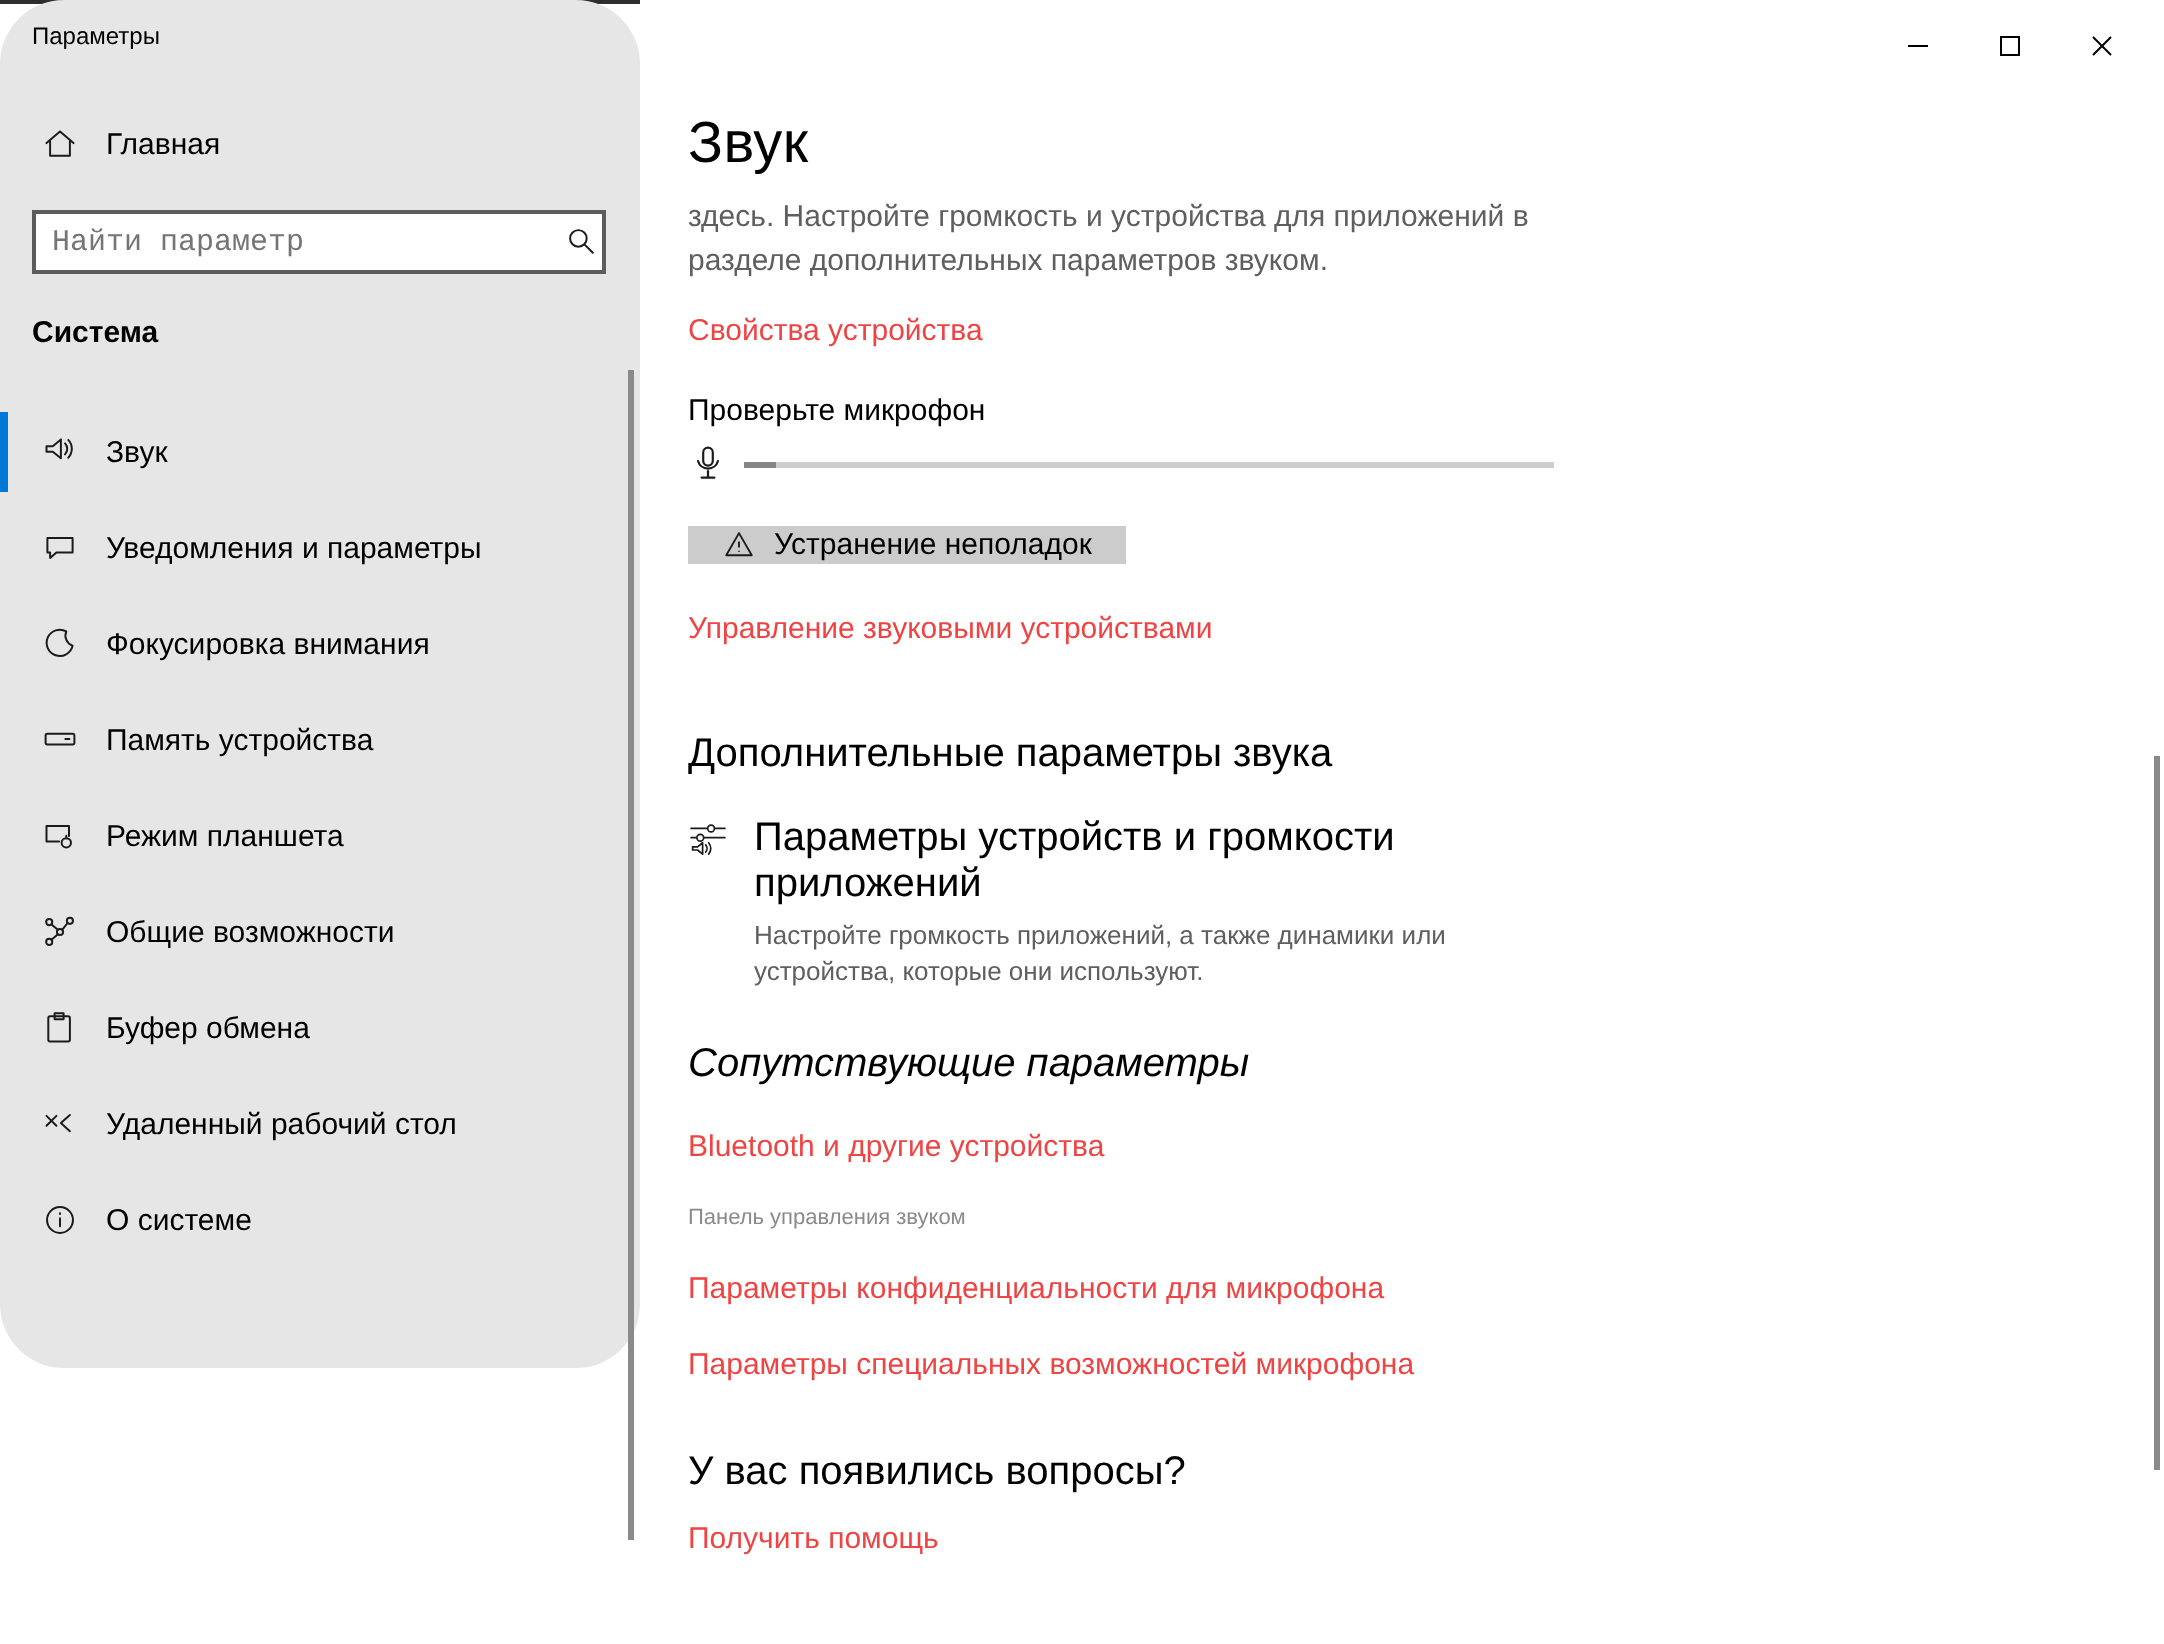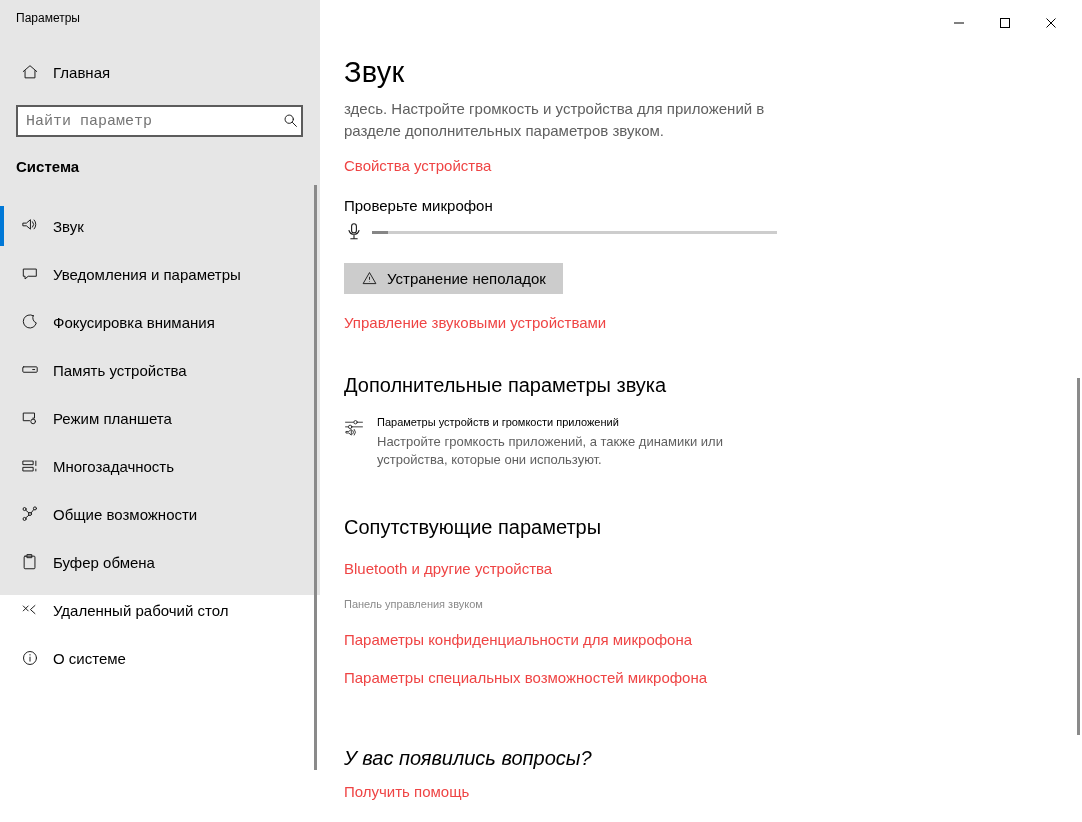--- a/index.html
+++ b/index.html
@@ -2,21 +2,21 @@
 <html><head>
 <meta charset="utf-8">
 <style>
   * { margin:0; padding:0; box-sizing:border-box; }
   html,body { width:1082px; height:822px; }
   body { font-family:"Liberation Sans", sans-serif; background:#fff; color:#000; overflow:hidden; }
   .window { position:relative; width:1082px; height:822px; background:#fff; overflow:hidden; }
   .topstrip { position:absolute; left:0; top:0; width:455px; height:2px; background:#2e2e2e; }
 
   
-  .sidebar { position:absolute; left:0; top:0; width:320px; height:595px; background:#e6e6e6; }
+  .sidebar { position:absolute; left:0; top:0; width:320px; height:684px; background:#e6e6e6;border-radius:32px; }
   .app-title { position:absolute; left:16px; top:11px; font-size:12px; color:#000; }
   .home-item { position:absolute; left:20px; top:62px; display:flex; align-items:center; gap:13px; font-size:15px; cursor:pointer; }
   .searchbox { position:absolute; left:16px; top:105px; width:287px; height:32px; background:#fff; border:2px solid #5c5c5c; display:flex; align-items:center; }
   .searchbox input { flex:1; border:none; outline:none; background:transparent; font-family:Liberation Mono, monospace; font-size:15px; padding:0 8px; color:#000; }
   .searchbox input::placeholder { color:#757575; opacity:1; }
   .search-glyph { width:26px; display:flex; justify-content:center; align-items:center; }
   .section-title { position:absolute; left:16px; top:158px; font-size:15px; font-weight:700; }
   .nav { position:absolute; left:0; top:206px; width:320px; display:flex; flex-direction:column; gap:8px; }
   .nav-item { position:relative; height:40px; display:flex; align-items:center; padding-left:20px; gap:13px; font-size:15px; cursor:pointer; }
   .nav-item .accent-bar { position:absolute; left:0; top:0; width:4px; height:40px; background:transparent; }
@@ -35,34 +35,34 @@
   .main-col { position:absolute; left:24px; top:0; width:470px; }
   .page-title { margin-top:56px; font-size:29px; font-weight:300; letter-spacing:.2px; }
   .intro { margin-top:9px; font-size:15px; line-height:22px; color:#5f5f5f; max-width:452px; }
   .link { display:inline-block; font-size:15px; color:#ef4444; text-decoration:none; cursor:pointer; }
   .link-props { margin-top:15px; }
   .mic-label { margin-top:22px; font-size:15px; }
   .mic-row { margin-top:8px; display:flex; align-items:center; gap:8px; }
   .mic-row .ico svg { width:20px; height:20px; }
   .meter-track { width:405px; height:3px; background:#cdcdcd; }
   .meter-fill { height:3px; background:#868686; }
-  .ts-button { margin-top:21px; display:inline-flex; align-items:center; gap:9px; background:#cccccc; border:none; padding:0 17px; height:31px; font-family:"Liberation Sans",sans-serif; font-size:15px; color:#000; cursor:pointer; }
+  .ts-button { margin-top:21px; display:inline-flex; align-items:center; gap:9px; background:#cccccc; border:none; padding:0 17px; height:19px; font-family:"Liberation Sans",sans-serif; font-size:15px; color:#000; cursor:pointer; }
   .ts-button svg { width:17px; height:17px; stroke:#1b1b1b; fill:none; stroke-width:1.1; stroke-linejoin:round; }
   .link-manage { margin-top:20px; }
   .sec-head { font-size:20px; font-weight:400; }
   .head-adv { margin-top:42px; }
   .adv-item { margin-top:19px; display:flex; gap:13px; }
   .adv-item .ico { margin-top:2px; }
   .adv-item .ico svg { width:26px; height:26px; }
-  .adv-title { font-size:11px; }
+  .adv-title { font-size:20px; }
   .adv-desc { margin-top:5px; font-size:13px; line-height:18px; color:#5f5f5f; max-width:382px; }
-  .head-rel { margin-top:47px; }
+  .head-rel { margin-top:26px;font-style:italic; }
   .rel-link { display:block; margin-top:21px; }
   .rel-disabled { display:block; margin-top:21px; font-size:11px; color:#8a8a8a; }
-  .head-help { margin-top:61px;font-style:italic; }
+  .head-help { margin-top:34px; }
   .link-help { margin-top:13px; }
 </style>
 </head>
 <body>
 
 <div class="window">
   <div class="topstrip"></div>
 
   <aside class="sidebar">
     <div class="app-title">Параметры</div>
@@ -132,32 +132,20 @@
       <div class="nav-item">
         <span class="accent-bar"></span>
         <span class="ico">
           <svg viewBox="0 0 20 20">
               <path d="M15 10 V4.5 H2.5 V13 H9.5"></path>
               <circle cx="13.5" cy="13.8" r="2.6"></circle>
               <path d="M13.5 11.2 V9.8"></path>
             </svg>
         </span>
         <span>Режим планшета</span>
-      </div>
-      <div class="nav-item">
-        <span class="accent-bar"></span>
-        <span class="ico">
-          <svg viewBox="0 0 20 20">
-              <rect x="2.5" y="4.5" width="11" height="4"></rect>
-              <rect x="2.5" y="11.5" width="11" height="4"></rect>
-              <path d="M16.5 4.5 V9.5"></path>
-              <path d="M16.5 13.5 V15.5"></path>
-            </svg>
-        </span>
-        <span>Многозадачность</span>
       </div>
       <div class="nav-item">
         <span class="accent-bar"></span>
         <span class="ico">
           <svg viewBox="0 0 20 20">
               <circle cx="4" cy="4.5" r="1.7"></circle>
               <circle cx="15.5" cy="3.8" r="1.7"></circle>
               <circle cx="10" cy="10" r="1.7"></circle>
               <circle cx="4" cy="15.5" r="1.7"></circle>
               <path d="M5.3 5.8 L8.8 8.8"></path>

